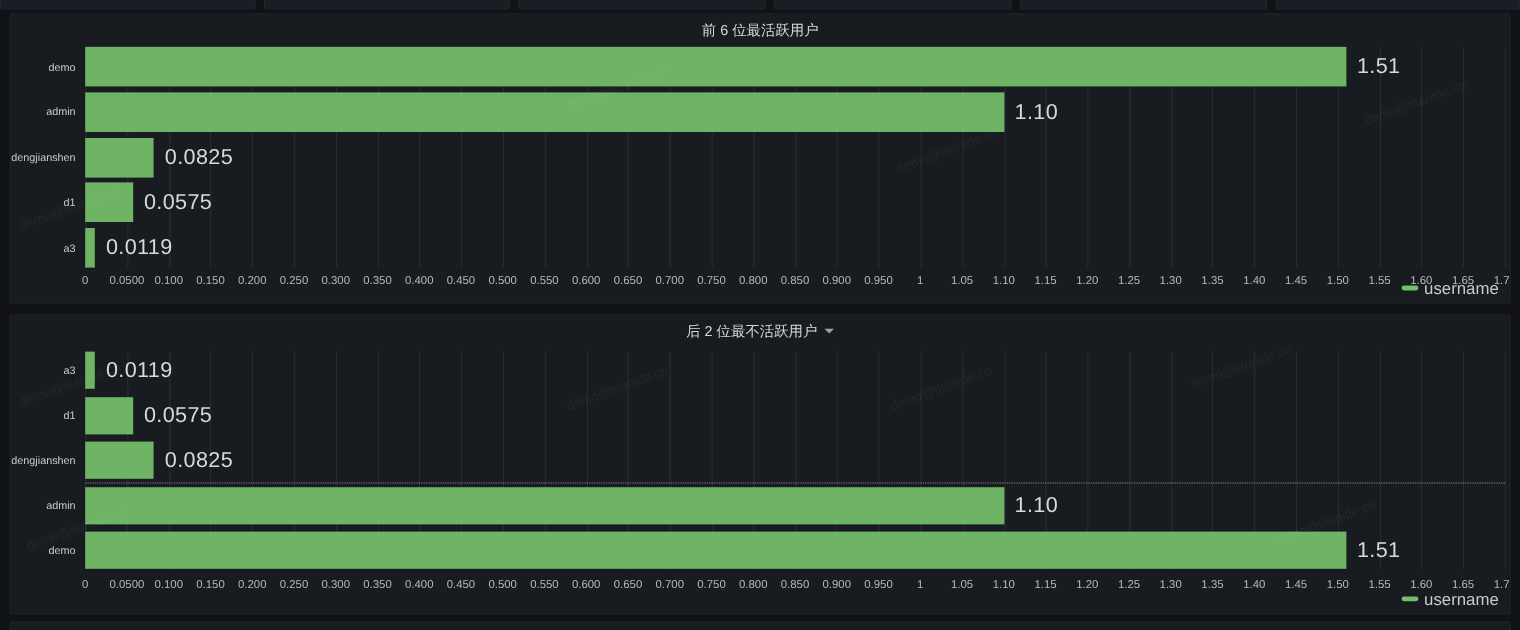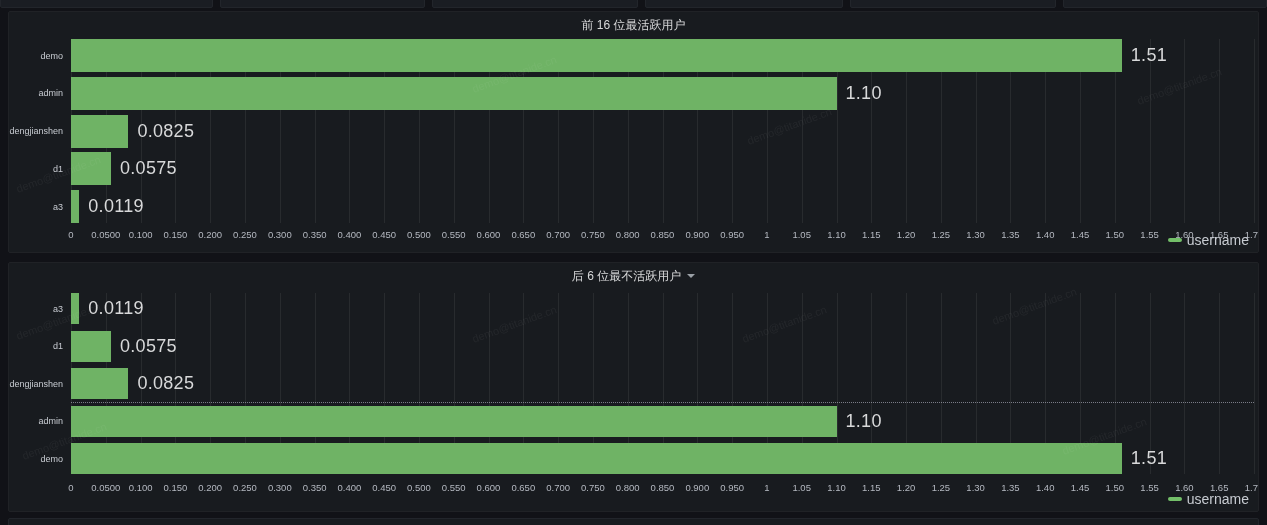--- a/index.html
+++ b/index.html
@@ -62,21 +62,21 @@
   <div class="strip-frag" style="left:0;width:213px"></div>
   <div class="strip-frag" style="left:220px;width:205px"></div>
   <div class="strip-frag" style="left:432px;width:206px"></div>
   <div class="strip-frag" style="left:645px;width:198px"></div>
   <div class="strip-frag" style="left:850px;width:206px"></div>
   <div class="strip-frag" style="left:1063px;width:204px"></div>
 </div>
 
 <div class="panel" id="panel-0">
   <div class="panel-title">
-    <span>前 16 位最活跃用户</span>
+    <span>前 6 位最活跃用户</span>
   </div>
   <div class="chart">
       <div class="grid-layer" style="top: 27px; height: 184px;">
         <div class="gridline" style="left: 0px;"></div>
         <div class="gridline" style="left: 34.8px;"></div>
         <div class="gridline" style="left: 69.6px;"></div>
         <div class="gridline" style="left: 104.4px;"></div>
         <div class="gridline" style="left: 139.2px;"></div>
         <div class="gridline" style="left: 174px;"></div>
         <div class="gridline" style="left: 208.8px;"></div>
@@ -175,21 +175,21 @@
       </div>
     </div>
   <div class="legend">
     <span class="legend-dash" style="background: rgb(115, 191, 105);"></span>
     <span class="legend-label">username</span>
   </div>
 </div>
 
 <div class="panel" id="panel-1">
   <div class="panel-title">
-    <span>后 6 位最不活跃用户</span><span class="title-chevron"></span>
+    <span>后 2 位最不活跃用户</span><span class="title-chevron"></span>
   </div>
   <div class="chart">
       <div class="grid-layer" style="top: 30px; height: 181px;">
         <div class="gridline" style="left: 0px;"></div>
         <div class="gridline" style="left: 34.8px;"></div>
         <div class="gridline" style="left: 69.6px;"></div>
         <div class="gridline" style="left: 104.4px;"></div>
         <div class="gridline" style="left: 139.2px;"></div>
         <div class="gridline" style="left: 174px;"></div>
         <div class="gridline" style="left: 208.8px;"></div>

